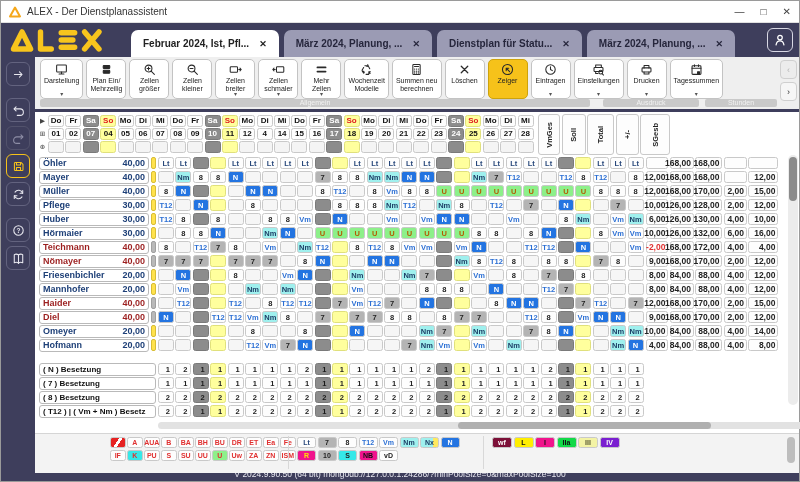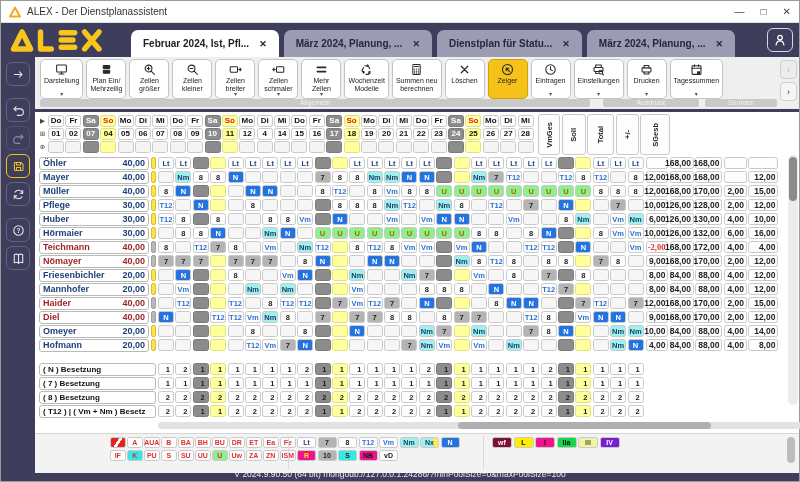--- a/index.html
+++ b/index.html
@@ -72,21 +72,21 @@
   .namebox { width:110px; height:13px; border:1px solid #b9b9b9; border-radius:3px; background:#fff; display:flex; align-items:center; justify-content:space-between; padding:0 3px; font-size:9px; font-weight:bold; flex:none; margin-right:2px; overflow:hidden; white-space:nowrap; }
   .namebox.blue { color:#1d3f77; }
   .namebox.red { color:#9c1f1f; }
   .hchip { width:5px; height:12px; border-radius:2px; flex:none; margin-right:2px; }
   .hchip.yellow { background:#ffe24d; border:1px solid #d8bd35; }
   .hchip.gray { background:#b9b9b9; border:1px solid #a0a0a0; }
   .cell { width:16px; height:12px; margin-right:1.4px; border:1px solid #c9c9c9; border-radius:2.5px; background:#f6f6f6; font-size:7.5px; font-weight:bold; display:flex; align-items:center; justify-content:center; flex:none; overflow:hidden; }
   .cell.sa { background:#8c8c8c; border-color:#7a7a7a; }
   .cell.so { background:#ffff9d; border-color:#e0e07c; }
   .sumcell { height:12px; border:1px solid #c9c9c9; border-radius:2.5px; background:#fdfdfd; margin-left:1.5px; font-size:8.5px; font-weight:bold; color:#222; display:flex; align-items:center; justify-content:flex-end; padding-right:2px; flex:none; }
-  .sumcell.neg { color:#e03030;font-family:Liberation Serif, serif; }
+  .sumcell.neg { color:#e03030; }
 
   .bz { margin-top:10px; }
   .bzlabel { width:117px; height:13px; border:1px solid #b9b9b9; border-radius:3px; background:#fff; font-size:8px; font-weight:bold; color:#111; display:flex; align-items:center; padding:0 3px; flex:none; margin-right:2px; overflow:hidden; white-space:nowrap; }
   .bzcell { justify-content:flex-end; padding-right:3px; background:#fdfdfd; color:#222; }
   .bzcell.sa { background:#8c8c8c; border-color:#7a7a7a; color:#1a1a1a; }
   .bzcell.so { background:#ffff9d; border-color:#e0e07c; }
 
   .hscroll { margin:4px 0 0 119px; width:648px; height:7px; background:#e2e2e2; border-radius:4px; position:relative; }
   .hthumb { position:absolute; left:300px; width:253px; top:0; height:7px; background:#b0b0b0; border-radius:4px; }
 

